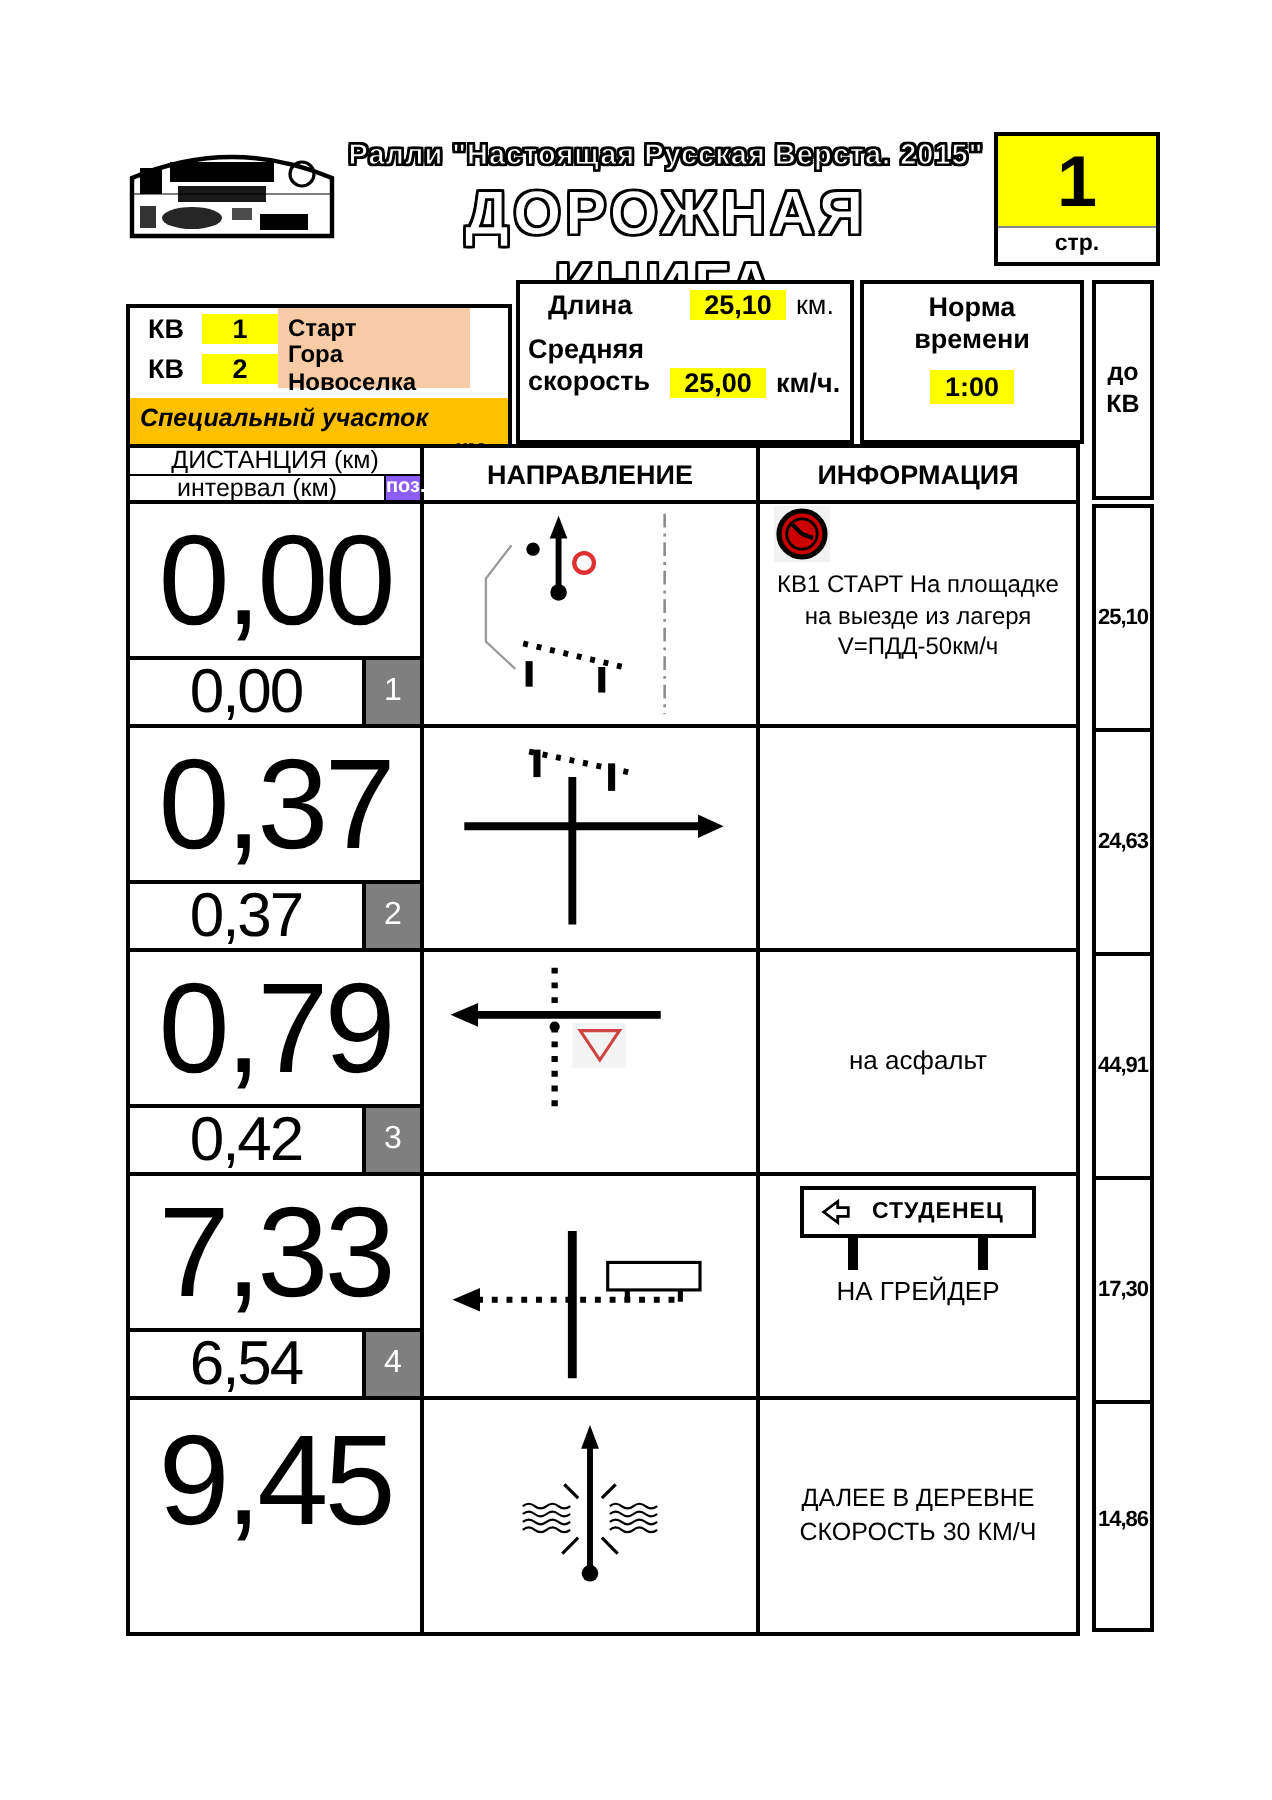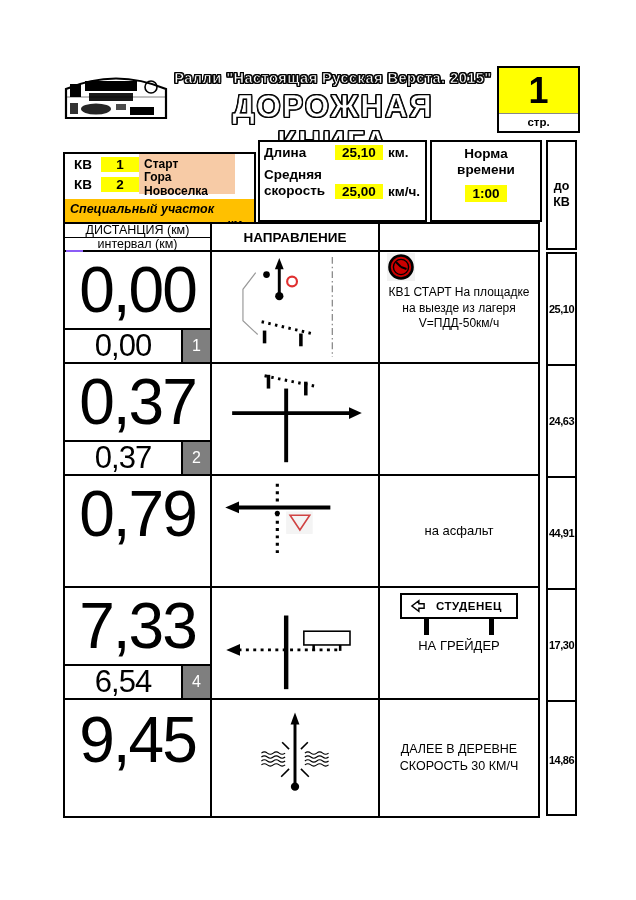--- a/index.html
+++ b/index.html
@@ -26,39 +26,39 @@
   .kv-row { display:flex; height:20px; align-items:center; font-weight:bold; }
   .kv-label { width:36px; padding-left:9px; font-size:13.5px; }
   .kv-num { width:38px; background:#FFFF00; text-align:center; font-size:13.5px; }
   .kv-name { width:96px; background:#F7CBA6; padding-left:5px; font-size:12px; height:100%; display:flex; align-items:center; }
   .special-bar { position:absolute; left:0; bottom:0; width:100%; height:33px; background:#FFC000; font-style:italic; font-weight:bold; }
   .special-label { font-size:12.5px; padding:3px 0 0 5px; }
   .special-km { position:absolute; right:12px; bottom:1px; font-size:12px; }
 
   #box-mid { left:258px; top:140px; width:169px; height:82px; padding:3px 0 0 4px; }
   .len-row { display:flex; align-items:center; font-weight:bold; font-size:13.5px; }
-  .len-label { width:71px; }
+  .len-label { width:71px;margin-left:10px; }
   .val-yellow { background:#FFFF00; width:48px; text-align:center; font-weight:bold; font-size:13.5px; }
-  .len-unit { padding-left:5px; font-weight:bold; font-size:13.5px; }
+  .len-unit { padding-left:5px; font-weight:normal; font-size:13.5px; }
   .avg-block { display:flex; align-items:flex-end; margin-top:7px; }
   .avg-label { width:71px; font-weight:bold; font-size:13.5px; line-height:1.17; }
   .avg-unit { padding-left:5px; font-weight:bold; font-size:13.5px; }
 
   #box-right { left:430px; top:140px; width:112px; height:82px; text-align:center; }
   .norm-label { width:66px; margin:4px auto 0; font-weight:bold; font-size:13.5px; line-height:1.2; }
   .norm-value { display:inline-block; background:#FFFF00; font-weight:bold; font-size:13.5px; padding:1px 7px; margin-top:7px; }
 
   #box-dokv-head { left:546px; top:140px; width:31px; height:110px; display:flex; align-items:center; justify-content:center; }
   .dokv-head-txt { width:22px; text-align:center; font-weight:bold; font-size:12.5px; line-height:1.25; }
 
   
   #col-head { left:63px; top:222px; width:477px; height:30px; display:flex; }
   .ch-dist { width:147px; border-right:2px solid #000; font-size:12.5px; }
   .ch-dist-top { height:14px; border-bottom:1.5px solid #000; text-align:center; line-height:13px; }
-  .ch-dist-bot { height:12px; display:flex;flex-direction:column; }
+  .ch-dist-bot { height:12px; display:flex; }
   .ch-interval { flex:1; text-align:center; line-height:12px; }
   .ch-pos { width:18px; background:#8b5cf6; color:#fff; font-size:10px; font-weight:bold; text-align:center; line-height:12px; border-left:1.5px solid #000; }
   .ch-dir { width:168px; border-right:2px solid #000; display:flex; align-items:center; justify-content:center; font-weight:bold; font-size:13.5px; }
   .ch-info { flex:1; display:flex; align-items:center; justify-content:center; font-weight:bold; font-size:13.5px; }
 
   
   #rows { position:absolute; left:63px; top:252px; width:477px; border:2px solid #000; border-top:none; background:#fff; }
   .row { display:flex; height:112px; border-bottom:2px solid #000; }
   .row:last-child { height:116px; border-bottom:none;border-radius:27px; }
   .c-dist { width:147px; border-right:2px solid #000; display:flex; flex-direction:column; }
@@ -159,20 +159,21 @@
 
   <div class="box" id="col-head">
     <div class="ch-dist">
       <div class="ch-dist-top">ДИСТАНЦИЯ (км)</div>
       <div class="ch-dist-bot">
         <div class="ch-interval">интервал (км)</div>
         <div class="ch-pos">поз.</div>
       </div>
     </div>
     <div class="ch-dir">НАПРАВЛЕНИЕ</div>
+    <div class="ch-info">ИНФОРМАЦИЯ</div>
   </div>
 
   <div id="rows">
 
     <div class="row">
       <div class="c-dist">
         <div class="dist-big">0,00</div>
         <div class="dist-sub">
           <div class="interval">0,00</div>
           <div class="posbox">1</div>
@@ -223,20 +224,24 @@
         </svg>
       </div>
       <div class="c-info">
         <div class="info-text it-center"></div>
       </div>
     </div>
 
     <div class="row">
       <div class="c-dist">
         <div class="dist-big">0,79</div>
+        <div class="dist-sub">
+          <div class="interval">0,42</div>
+          <div class="posbox">3</div>
+        </div>
       </div>
       <div class="c-dir">
         <svg viewBox="0 0 168 112">
           <line x1="24" y1="32" x2="120" y2="32" stroke="#000" stroke-width="4"></line>
           <polygon points="13,32 27,26 27,38" fill="#000"></polygon>
           <line x1="66" y1="8" x2="66" y2="80" stroke="#000" stroke-width="3.2" stroke-dasharray="3 4.5"></line>
           <circle cx="66" cy="38" r="2.6" fill="#000"></circle>
           <rect x="75" y="36" width="27" height="23" fill="#f4f4f4"></rect>
           <polygon points="79,40 99,40 89,55" fill="none" stroke="#d04343" stroke-width="1.6"></polygon>
         </svg>

